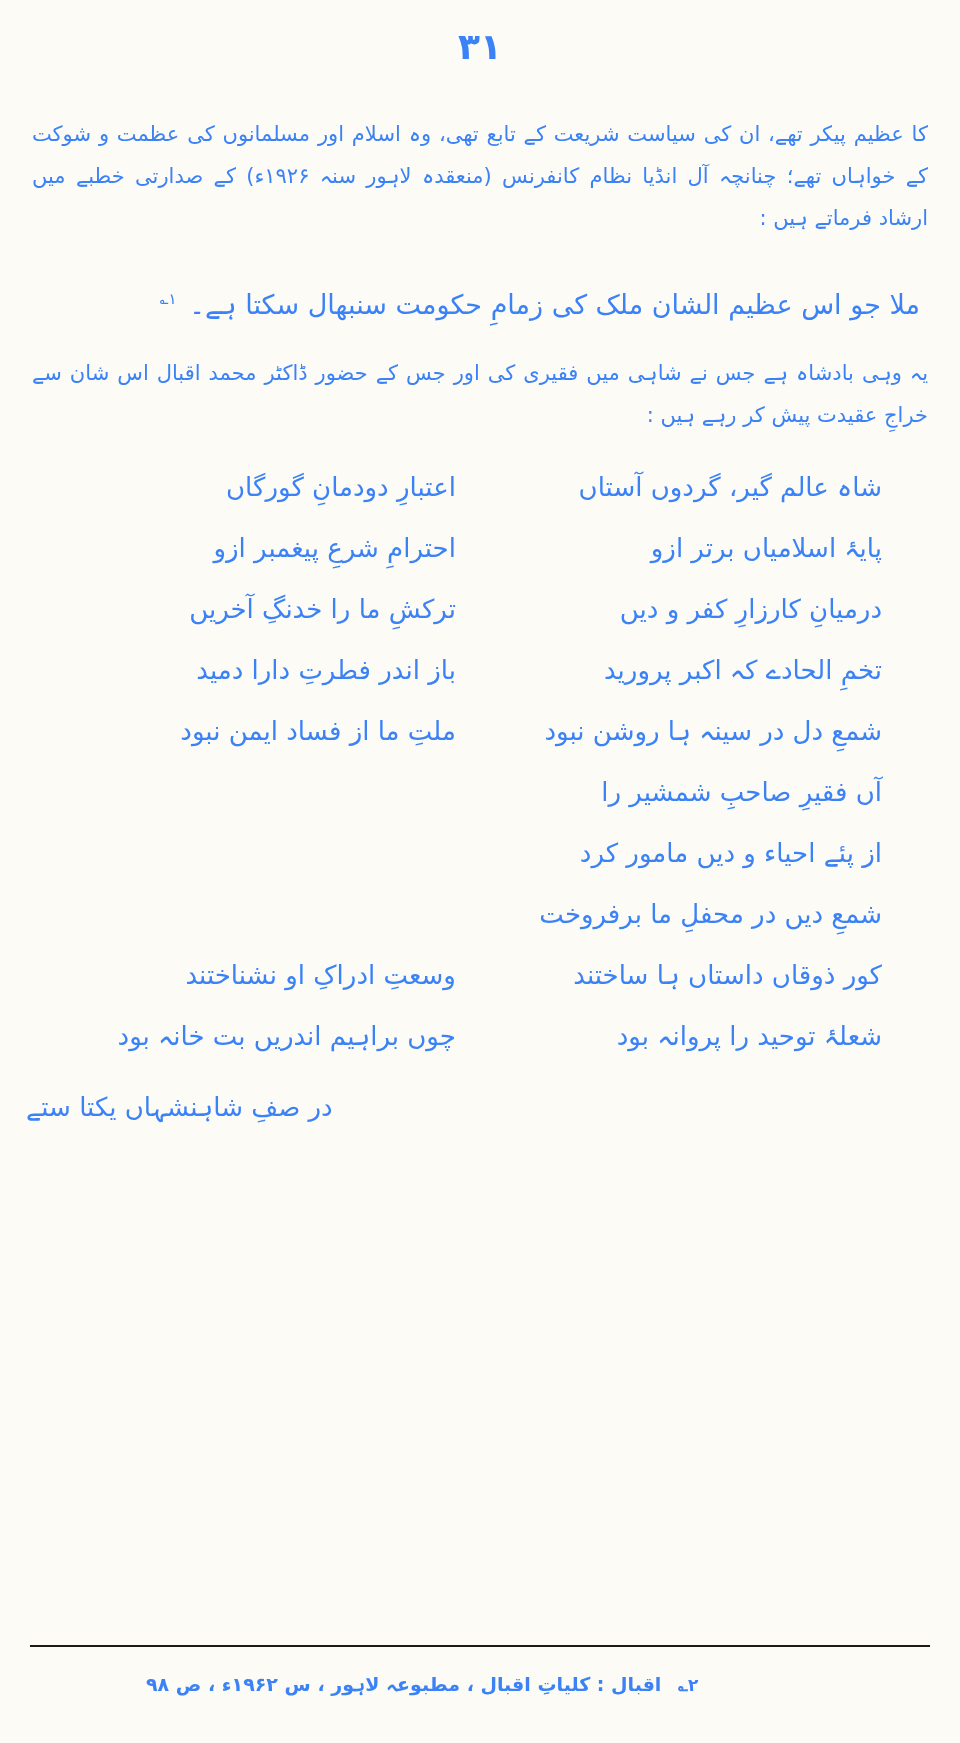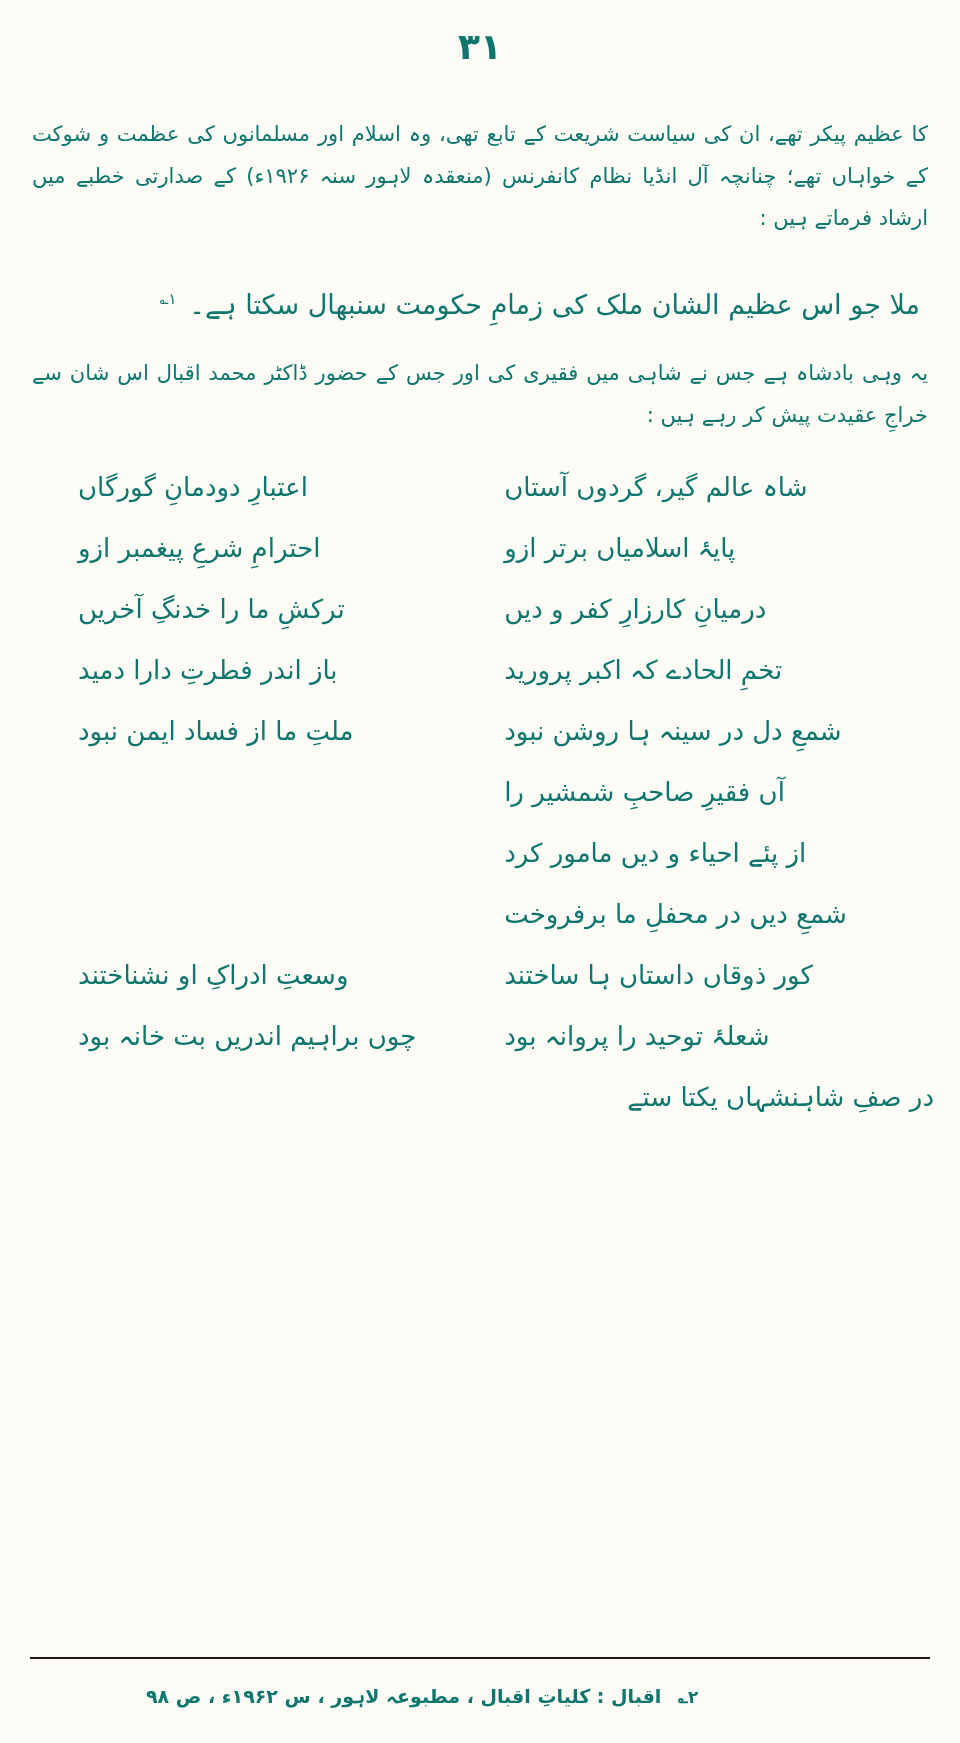--- a/index.html
+++ b/index.html
@@ -6,23 +6,23 @@
   html, body {
     width: 960px;
     background: #f5f3ec;
     font-family: "DejaVu Sans", sans-serif;
   }
   .page {
     position: relative;
     width: 960px;
     height: 1743px;
     background: #fcfbf5;
-    color: #0f766e;
+    color: #3b82f6;
     direction: rtl;
-    padding: 20px 26px 26px 26px;
+    padding: 20px 26px 38px 26px;
     display: flex;
     flex-direction: column;
     overflow: hidden;
   }
   .page-number {
     text-align: center;
     font-size: 36px;
     font-weight: bold;
     margin-top: 6px;
     margin-bottom: 46px;
@@ -62,26 +62,27 @@
   }
   .poem-row {
     display: flex;
     justify-content: space-between;
     align-items: baseline;
     margin-bottom: 31px;
   }
   .hemistich {
     width: 47%;
     font-size: 26px;
-    text-align: left;
+    text-align: right;
     white-space: nowrap;
     overflow: visible;
   }
   .closing {
-    text-align: right;
+    margin-top: 10px;
+    text-align: left;
     font-size: 26px;
   }
   .closing-line {
     margin-bottom: 30px;
   }
   .footer {
     margin-top: auto;
   }
   .footnote-rule {
     border-top: 2px solid #1c1916;

